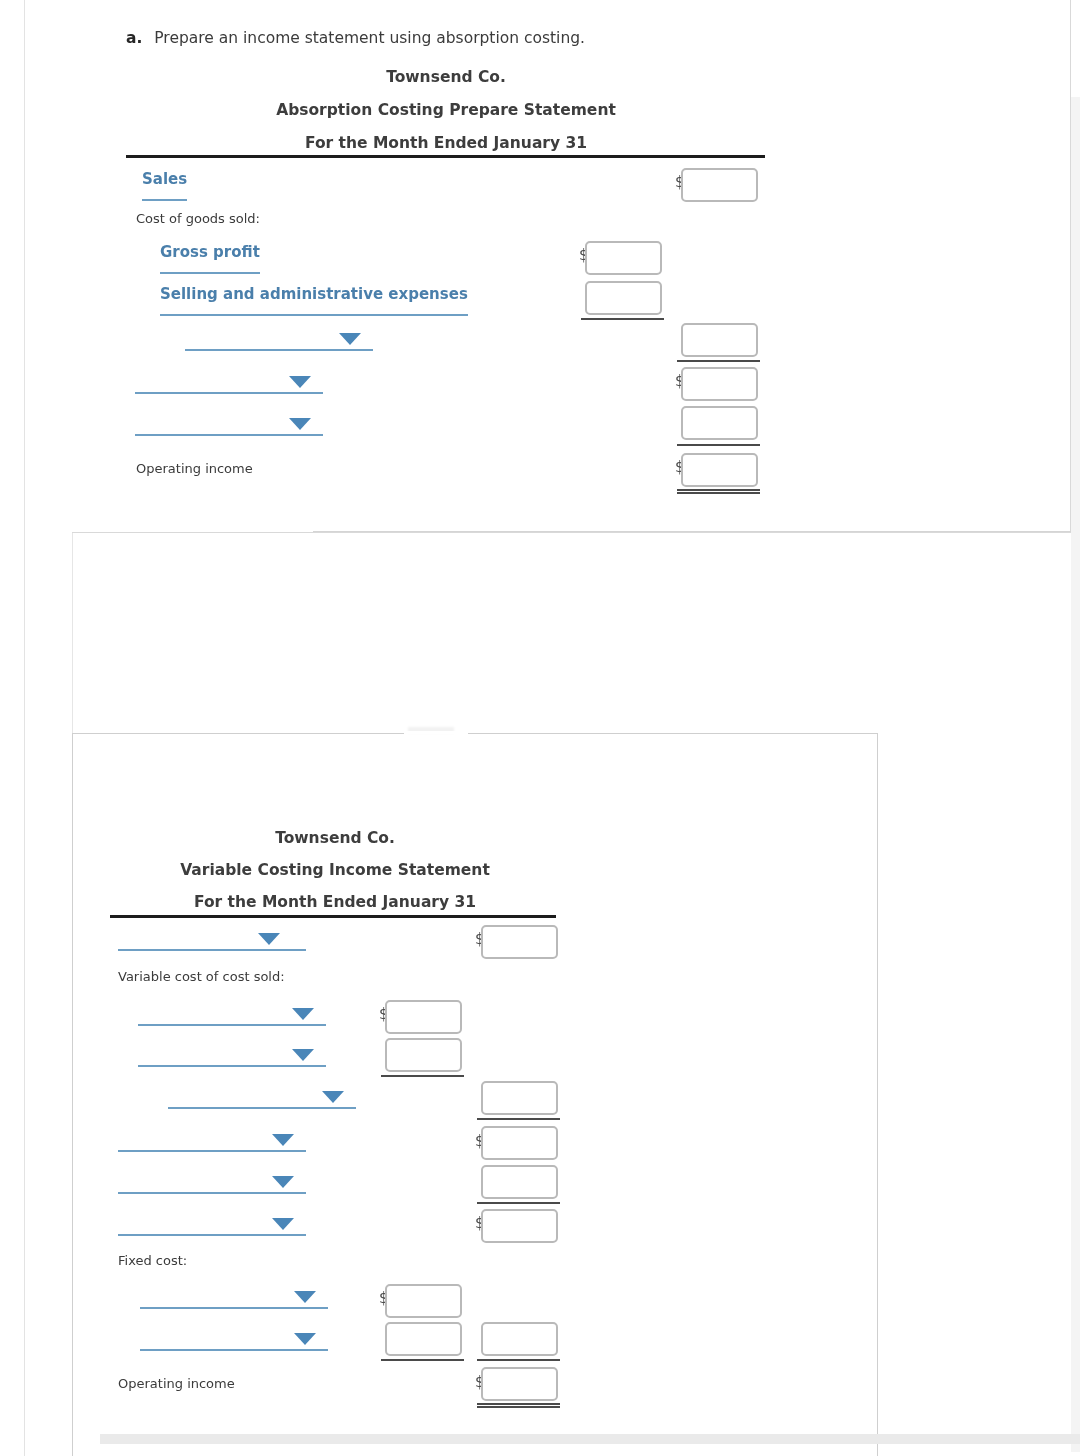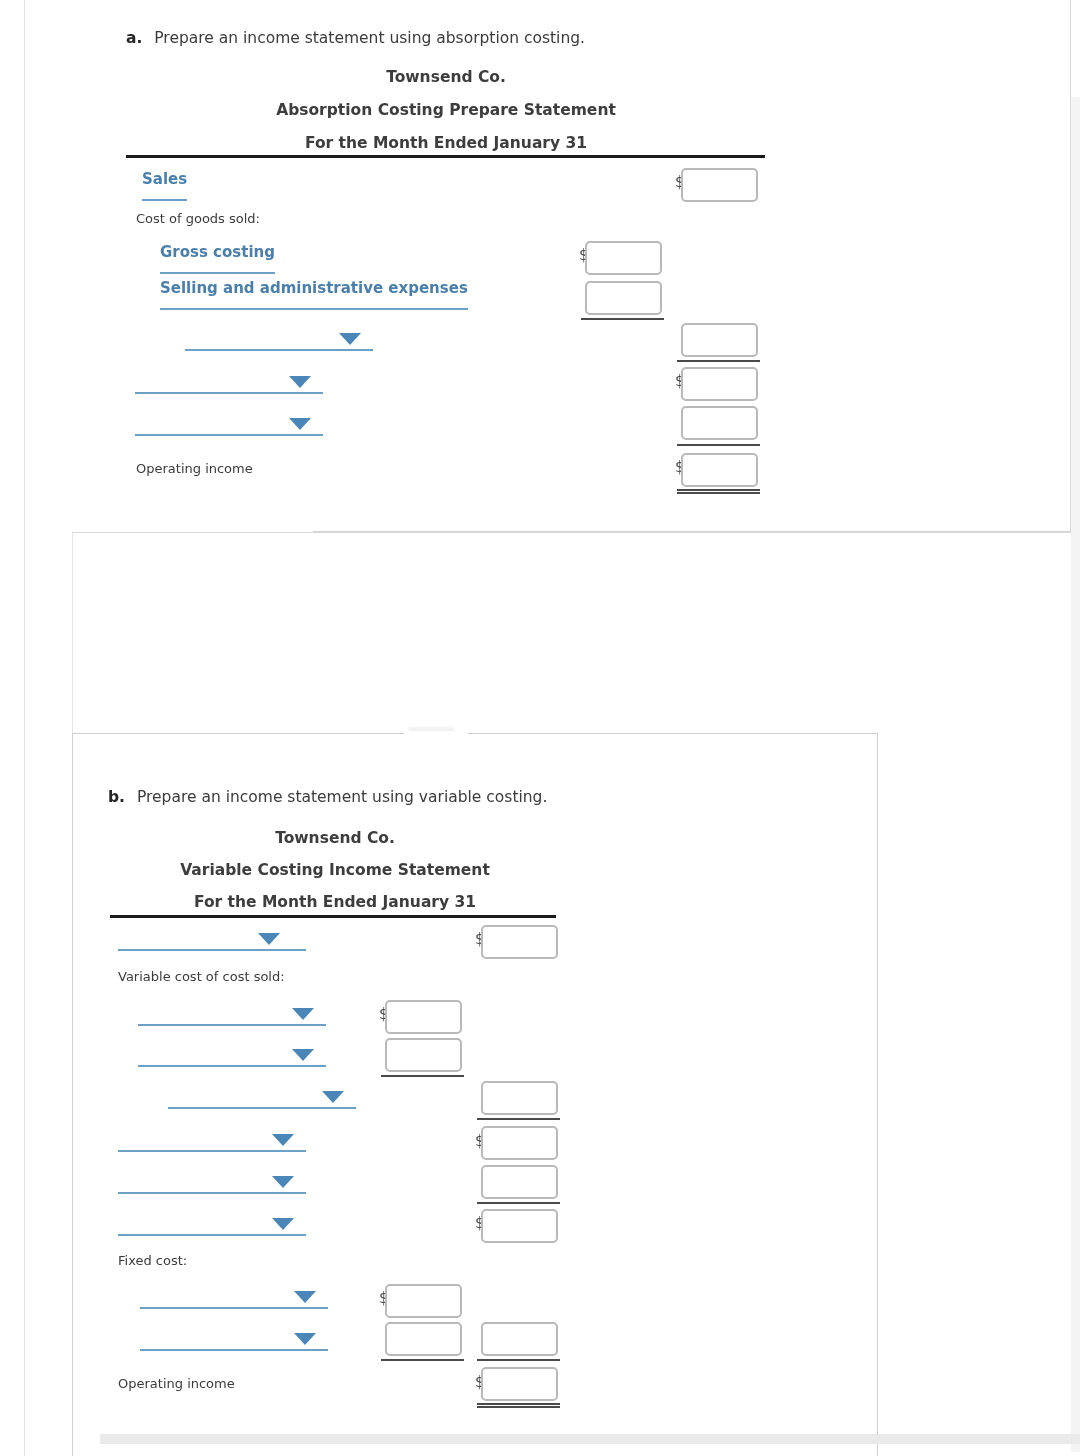--- a/index.html
+++ b/index.html
@@ -190,25 +190,25 @@
   <div class="stmt-title" style="left:126px; top:134px; width:640px;">For the Month Ended January 31</div>
 
   <div class="rule-top" style="left:126px; top:155px; width:639px;"></div>
 
   <div class="acct-link" style="left:142px; top:170px;">Sales</div>
   <div class="dollar" style="left:675px; top:173px;">$</div>
   <div class="amt" style="left:681px; top:168px;"></div>
 
   <div class="row-label" style="left:136px; top:211px;">Cost of goods sold:</div>
 
-  <div class="acct-link" style="left:160px; top:243px;">Gross costing</div>
+  <div class="acct-link" style="left:160px; top:243px;">Gross profit</div>
   <div class="dollar" style="left:579px; top:246px;">$</div>
   <div class="amt" style="left:585px; top:241px;"></div>
 
-  <div class="acct-link" style="left:160px; top:279px;text-align:right;">Selling and administrative expenses</div>
+  <div class="acct-link" style="left:160px; top:285px;text-align:right;">Selling and administrative expenses</div>
   <div class="amt" style="left:585px; top:281px;"></div>
   <div class="subtotal-rule" style="left:581px; top:318px; width:83px;"></div>
 
   <div class="blank-select" style="left:185px; top:327px; width:188px;">
     <span class="caret" style="left:154px;"></span>
   </div>
   <div class="amt" style="left:681px; top:323px;"></div>
   <div class="subtotal-rule" style="left:677px; top:360px; width:83px;"></div>
 
   <div class="blank-select" style="left:135px; top:370px; width:188px;">
@@ -225,24 +225,20 @@
 
   <div class="row-label" style="left:136px; top:461px;">Operating income</div>
   <div class="dollar" style="left:675px; top:458px;">$</div>
   <div class="amt" style="left:681px; top:453px;"></div>
   <div class="total-rule" style="left:677px; top:489px; width:83px;"></div>
 
   <div class="panel" id="panel-b"></div>
   <div id="panel-b-topnotch2"></div>
   <div id="panel-b-topnotch"></div>
 
-  <div class="prompt" style="left:108px; top:788px;">
-    <b>b.</b>
-    <span class="prompt-text" style="margin-left:7px;">Prepare an income statement using variable costing.</span>
-  </div>
 
   <div class="stmt-title" style="left:110px; top:829px; width:450px;">Townsend Co.</div>
   <div class="stmt-title" style="left:110px; top:861px; width:450px;">Variable Costing Income Statement</div>
   <div class="stmt-title" style="left:110px; top:893px; width:450px;">For the Month Ended January 31</div>
 
   <div class="rule-top" style="left:110px; top:915px; width:446px;"></div>
 
   <div class="blank-select" style="left:118px; top:927px; width:188px;">
     <span class="caret" style="left:140px;"></span>
   </div>

